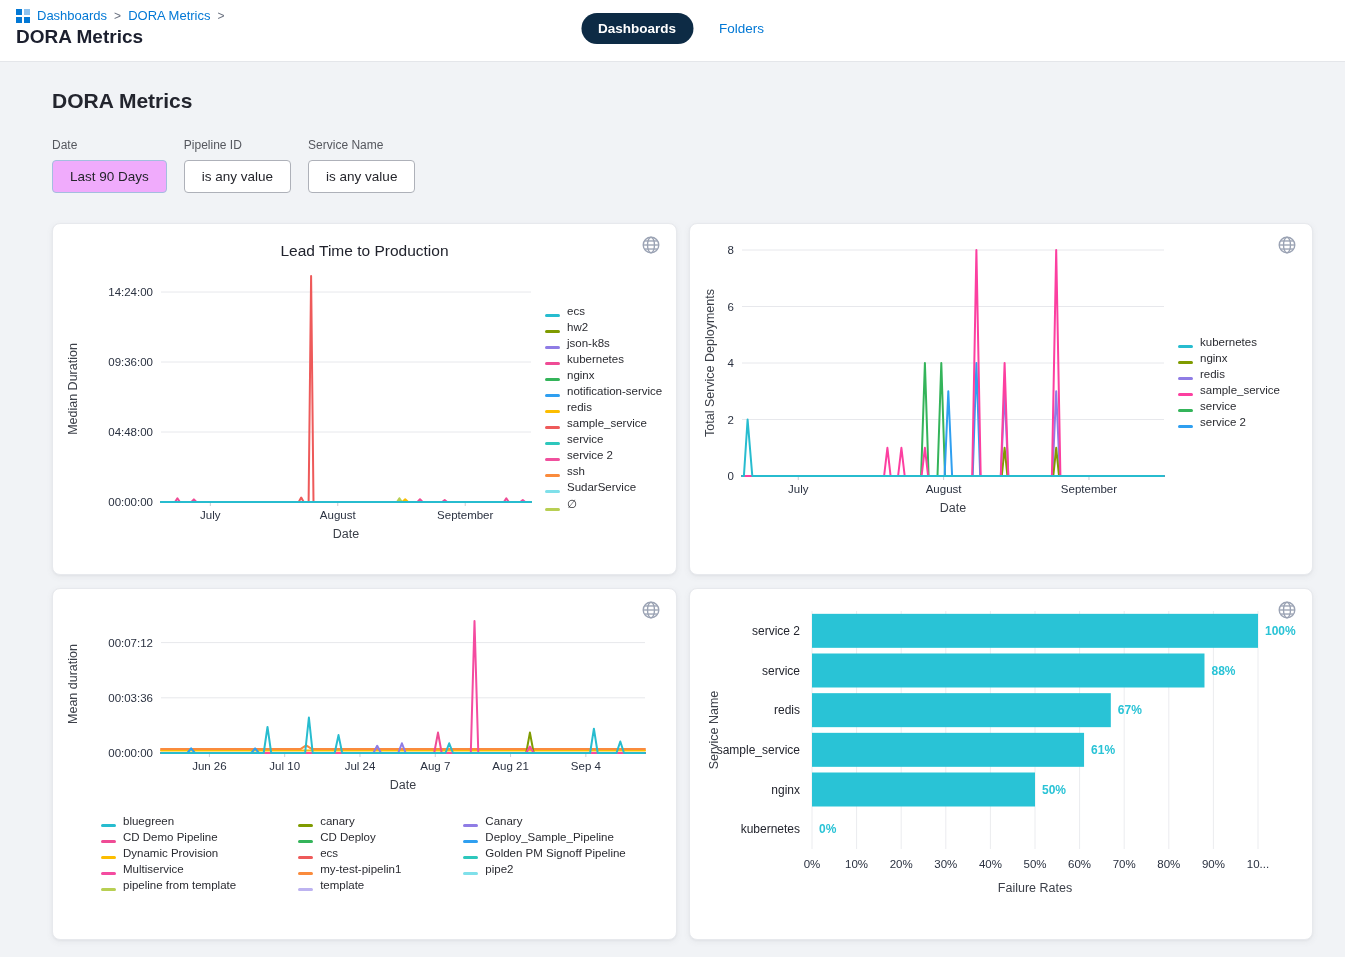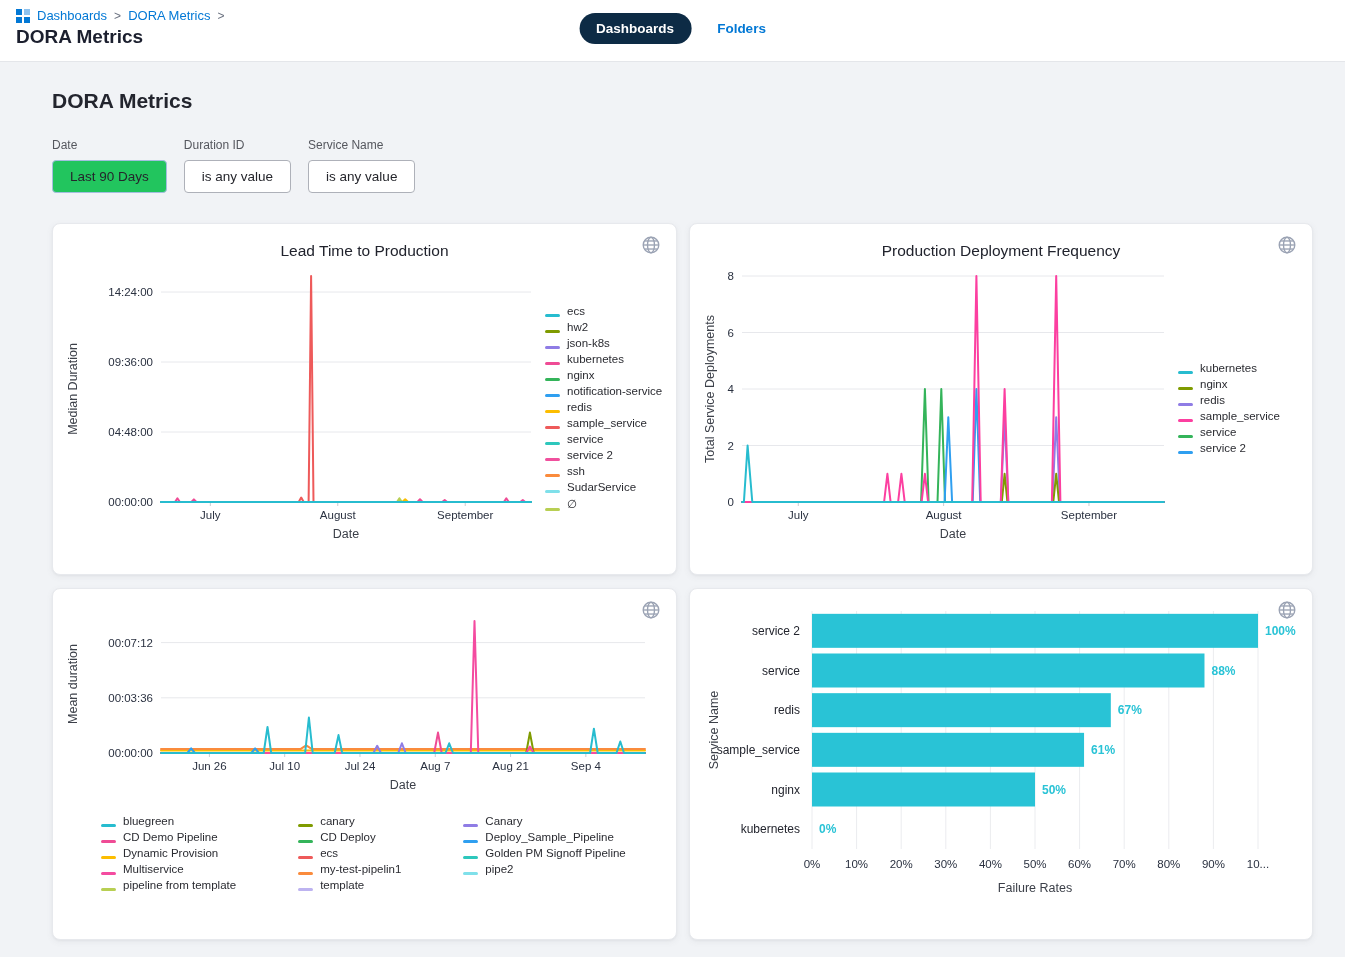--- a/index.html
+++ b/index.html
@@ -6,28 +6,28 @@
   html,body { width:1345px; height:957px; overflow:hidden; background:#f1f3f6;
               font-family:"Liberation Sans", sans-serif; }
   
   .app-header { position:relative; height:62px; background:#ffffff; border-bottom:1px solid #e4e6ea; padding:8px 16px 0 16px; }
   .bc-row { display:flex; align-items:center; gap:7px; font-size:13px; }
   .bc-link { color:#0278d5; text-decoration:none; cursor:pointer; }
   .bc-sep { color:#6b7280; font-size:12px; }
   .hdr-title { font-size:19px; font-weight:bold; color:#1b1f2e; margin-top:3px; }
   .view-tabs { position:absolute; left:50%; top:13px; transform:translateX(-50%); display:flex; align-items:center; gap:26px; }
   .tab-pill { background:#0d2b45; color:#ffffff; border:none; border-radius:17px; padding:8px 17px; font-size:13.5px; font-weight:bold; cursor:pointer; font-family:inherit; }
-  .tab-link { color:#0278d5; font-size:13.5px; font-weight:700; text-decoration:none; cursor:pointer; }
+  .tab-link { color:#0278d5; font-size:13.5px; font-weight:400; text-decoration:none; cursor:pointer; }
   
   .content { padding:27px 32px 0 52px; }
   .dash-title { font-size:21px; font-weight:bold; color:#23252e; }
   .filters { display:flex; gap:17px; margin-top:25px; }
   .f-label { font-size:12px; color:#55575e; margin-bottom:8px; }
   .f-btn { font-family:inherit; font-size:13.5px; color:#25262c; background:#fff; border:1px solid #aeb1b9; border-radius:4px; padding:8px 17px; cursor:pointer; }
-  .f-btn.active { background:#22c55e; border-color:#a4bedf; }
+  .f-btn.active { background:#f0abfc; border-color:#a4bedf; }
   
   .grid { display:grid; grid-template-columns:625px 624px; column-gap:12px; row-gap:13px; margin-top:30px; }
   .card { position:relative; background:#fff; border:1px solid #e7e9ed; border-radius:8px; height:352px; padding:10px 12px;
           box-shadow:0 1px 2px rgba(40,41,61,.04), 0 2px 6px rgba(96,97,112,.08); }
   .card-title { text-align:center; font-size:15.5px; font-weight:500; color:#21232d; margin-top:8px; }
   .globe { position:absolute; top:10px; right:14px; cursor:pointer; }
   .card-body { display:flex; align-items:center; margin-top:2px; }
   
   .legend-v { display:flex; flex-direction:column; gap:4px; margin-left:6px; }
   .lg-item { display:flex; align-items:flex-end; font-size:11.5px; color:#2a2b31; white-space:nowrap; cursor:pointer; }
@@ -68,21 +68,21 @@
 
 <main class="content">
   <h2 class="dash-title">DORA Metrics</h2>
 
   <div class="filters">
     <div>
       <div class="f-label">Date</div>
       <button class="f-btn active">Last 90 Days</button>
     </div>
     <div>
-      <div class="f-label">Duration ID</div>
+      <div class="f-label">Pipeline ID</div>
       <button class="f-btn">is any value</button>
     </div>
     <div>
       <div class="f-label">Service Name</div>
       <button class="f-btn">is any value</button>
     </div>
   </div>
 
   <section class="grid">
 
@@ -180,21 +180,20 @@
             </div>
             <div class="lg-item">
               <span class="sw" style="background: rgb(184, 207, 83);"></span>
               <span>∅</span>
             </div>
           </div>
       </div>
     </div>
 
     <div class="card">
-      <div class="card-title">Production Deployment Frequency</div>
       <span class="globe">
         <svg width="22" height="22" viewBox="0 0 24 24" fill="none" stroke="#9ba3b4" stroke-width="1.5">
           <circle cx="12" cy="12" r="8.5"></circle>
             <ellipse cx="12" cy="12" rx="3.8" ry="8.5"></ellipse>
           <line x1="3.5" y1="12" x2="20.5" y2="12"></line>
             <line x1="4.8" y1="7.6" x2="19.2" y2="7.6"></line>
             <line x1="4.8" y1="16.4" x2="19.2" y2="16.4"></line>
         </svg>
       </span>
       <div class="card-body">

